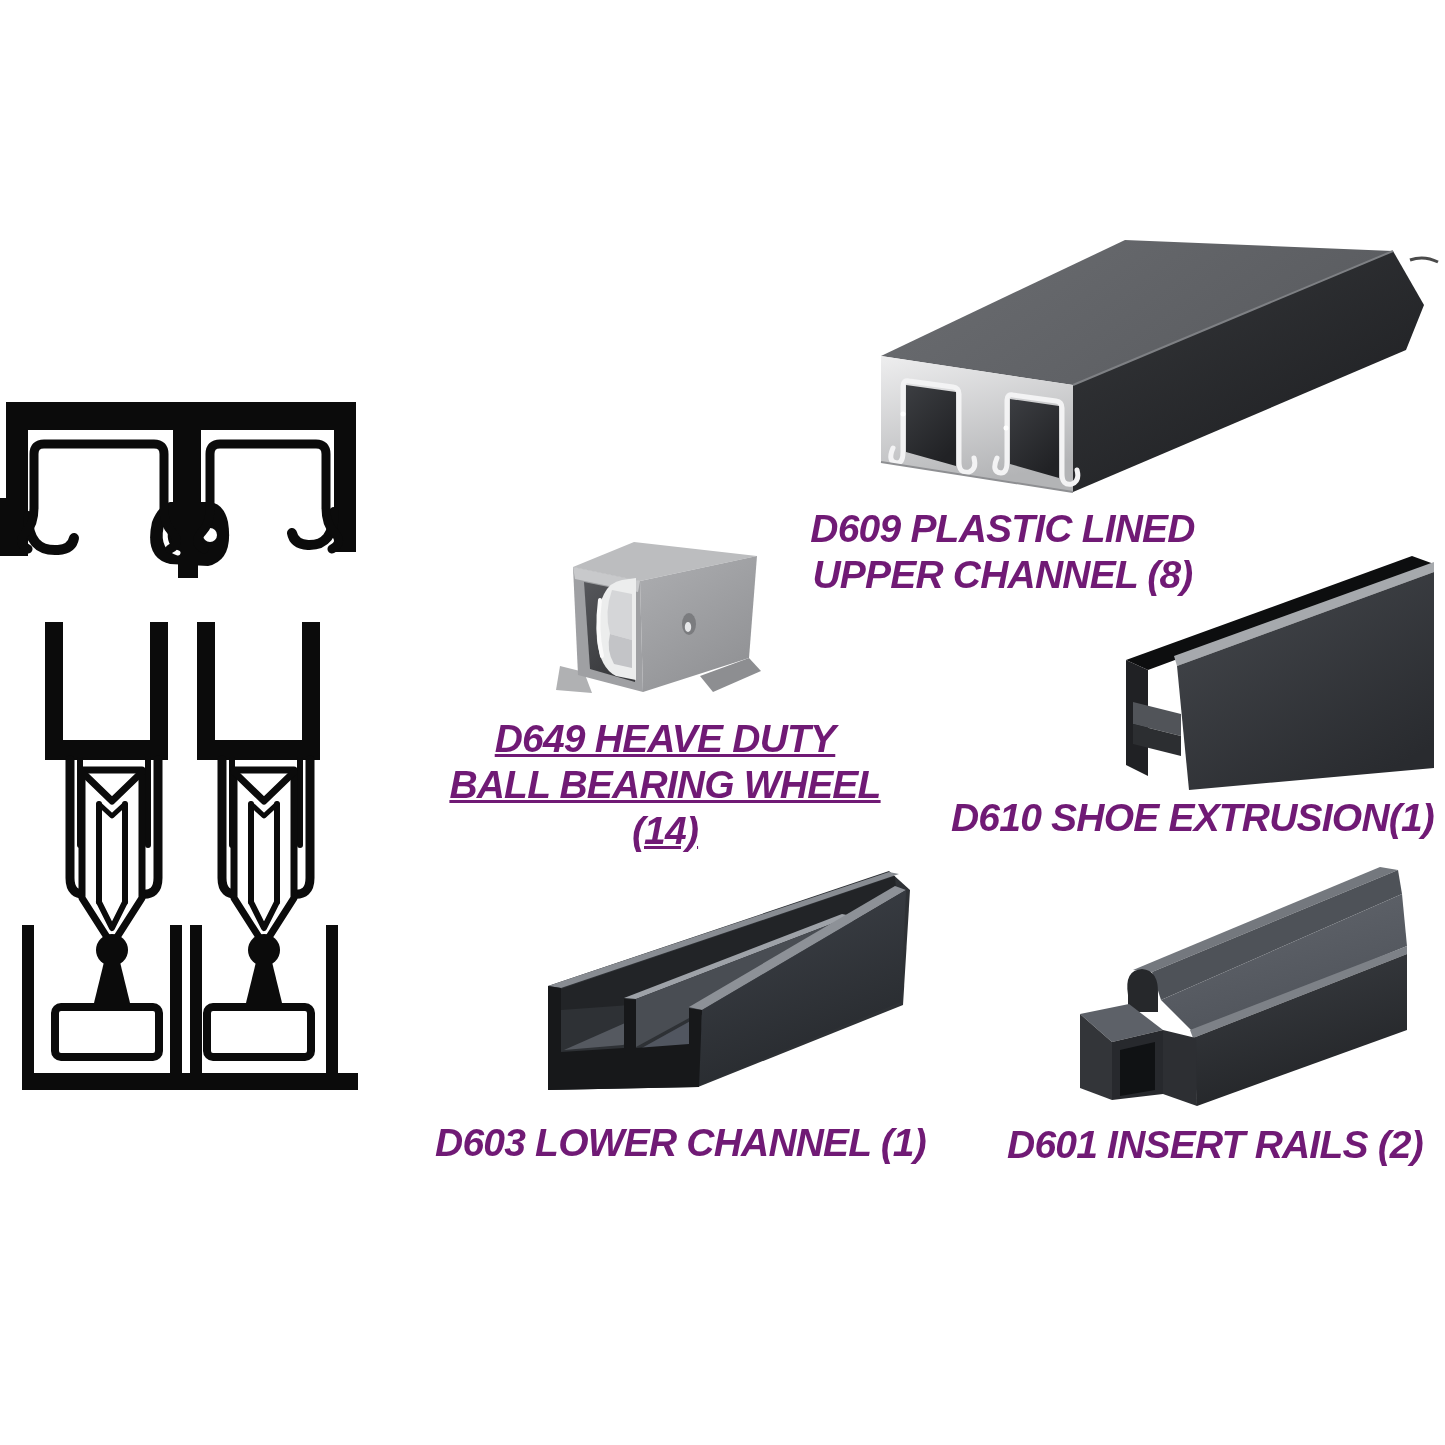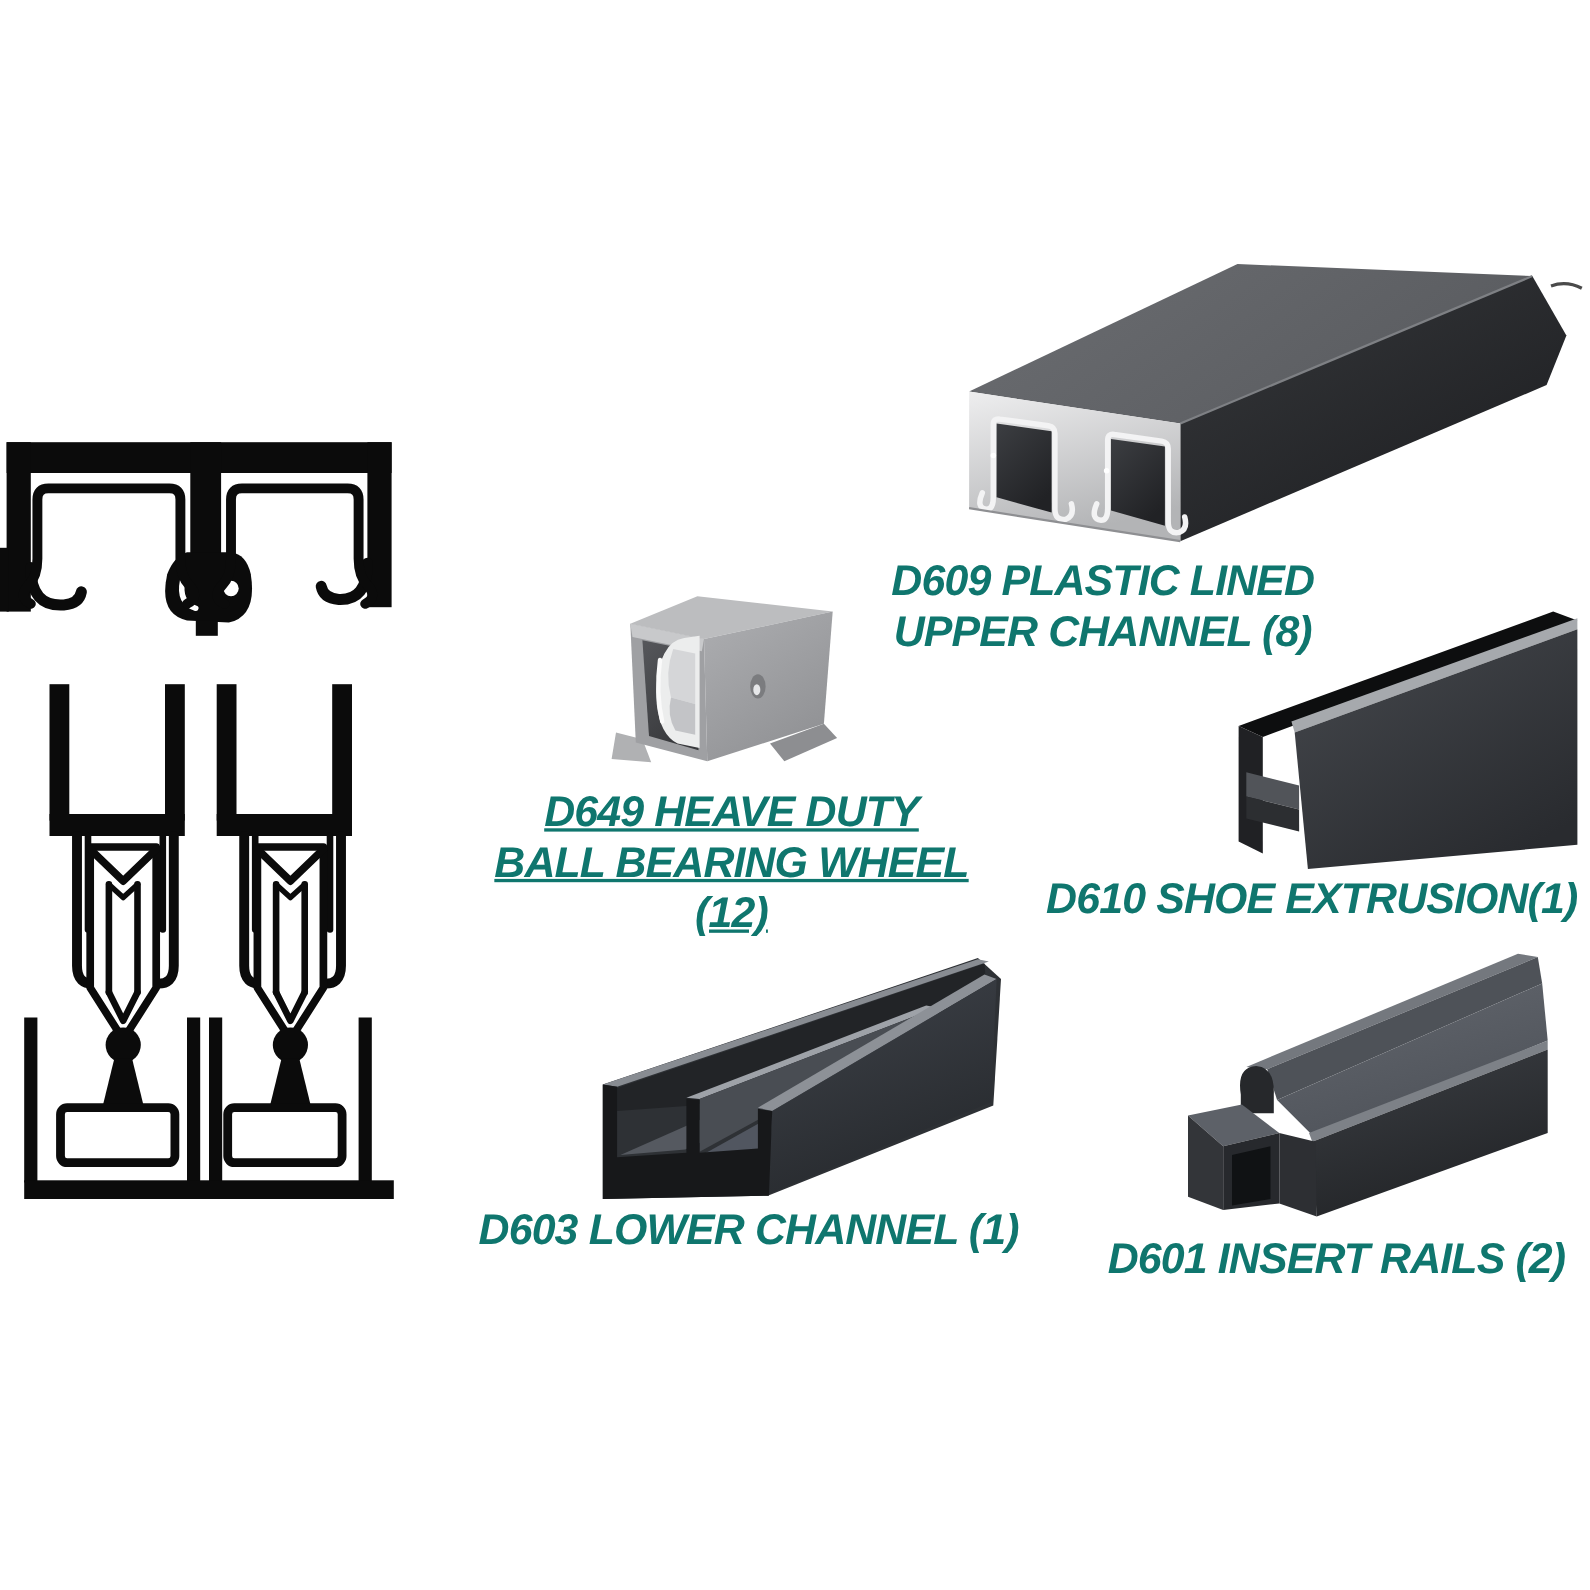--- a/index.html
+++ b/index.html
@@ -3,27 +3,27 @@
 <meta charset="utf-8">
 <style>
   html,body{margin:0;padding:0;background:#ffffff;}
   .scene{
     position:relative;width:1445px;height:1445px;background:#ffffff;overflow:hidden;
     font-family:"Liberation Sans",sans-serif;
   }
   svg.fig{position:absolute;display:block;}
   .label{
     position:absolute;text-align:center;font-style:italic;font-weight:bold;
-    font-size:39px;line-height:46px;color:#0f766e;letter-spacing:-0.8px;
+    font-size:39px;line-height:46px;color:#701a75;letter-spacing:-0.8px;
   }
   .label span{display:block;}
   #lbl609{left:795px;top:506px;width:415px;}
   #lbl649{left:415px;top:716px;width:500px;text-decoration:underline;}
   #lbl610{left:945px;top:795px;width:495px;}
-  #lbl603{left:428px;top:1096px;width:505px;}
+  #lbl603{left:428px;top:1120px;width:505px;}
   #lbl601{left:960px;top:1122px;width:510px;}
 </style>
 </head>
 <body>
 
 <div class="scene">
 
   <svg class="fig" style="left:0px;top:400px;width:360px;height:186px" viewBox="0 400 360 186" xmlns="http://www.w3.org/2000/svg">
     <g fill="#0b0b0b" stroke="none">
       <rect x="6" y="402" width="350" height="28"></rect>
@@ -199,21 +199,21 @@
     <polygon points="1163,1030 1196,1038 1197,1106 1163,1094" fill="#2d2f33"></polygon>
   </svg>
 
   <div class="label" id="lbl609">
     <span>D609 PLASTIC LINED</span>
     <span>UPPER CHANNEL (8)</span>
   </div>
 
   <div class="label" id="lbl649">
     <span>D649 HEAVE DUTY</span>
-    <span>BALL BEARING WHEEL (12)</span>
+    <span>BALL BEARING WHEEL (14)</span>
   </div>
 
   <div class="label" id="lbl610">
     <span>D610 SHOE EXTRUSION(1)</span>
   </div>
 
   <div class="label" id="lbl603">
     <span>D603 LOWER CHANNEL (1)</span>
   </div>
 

